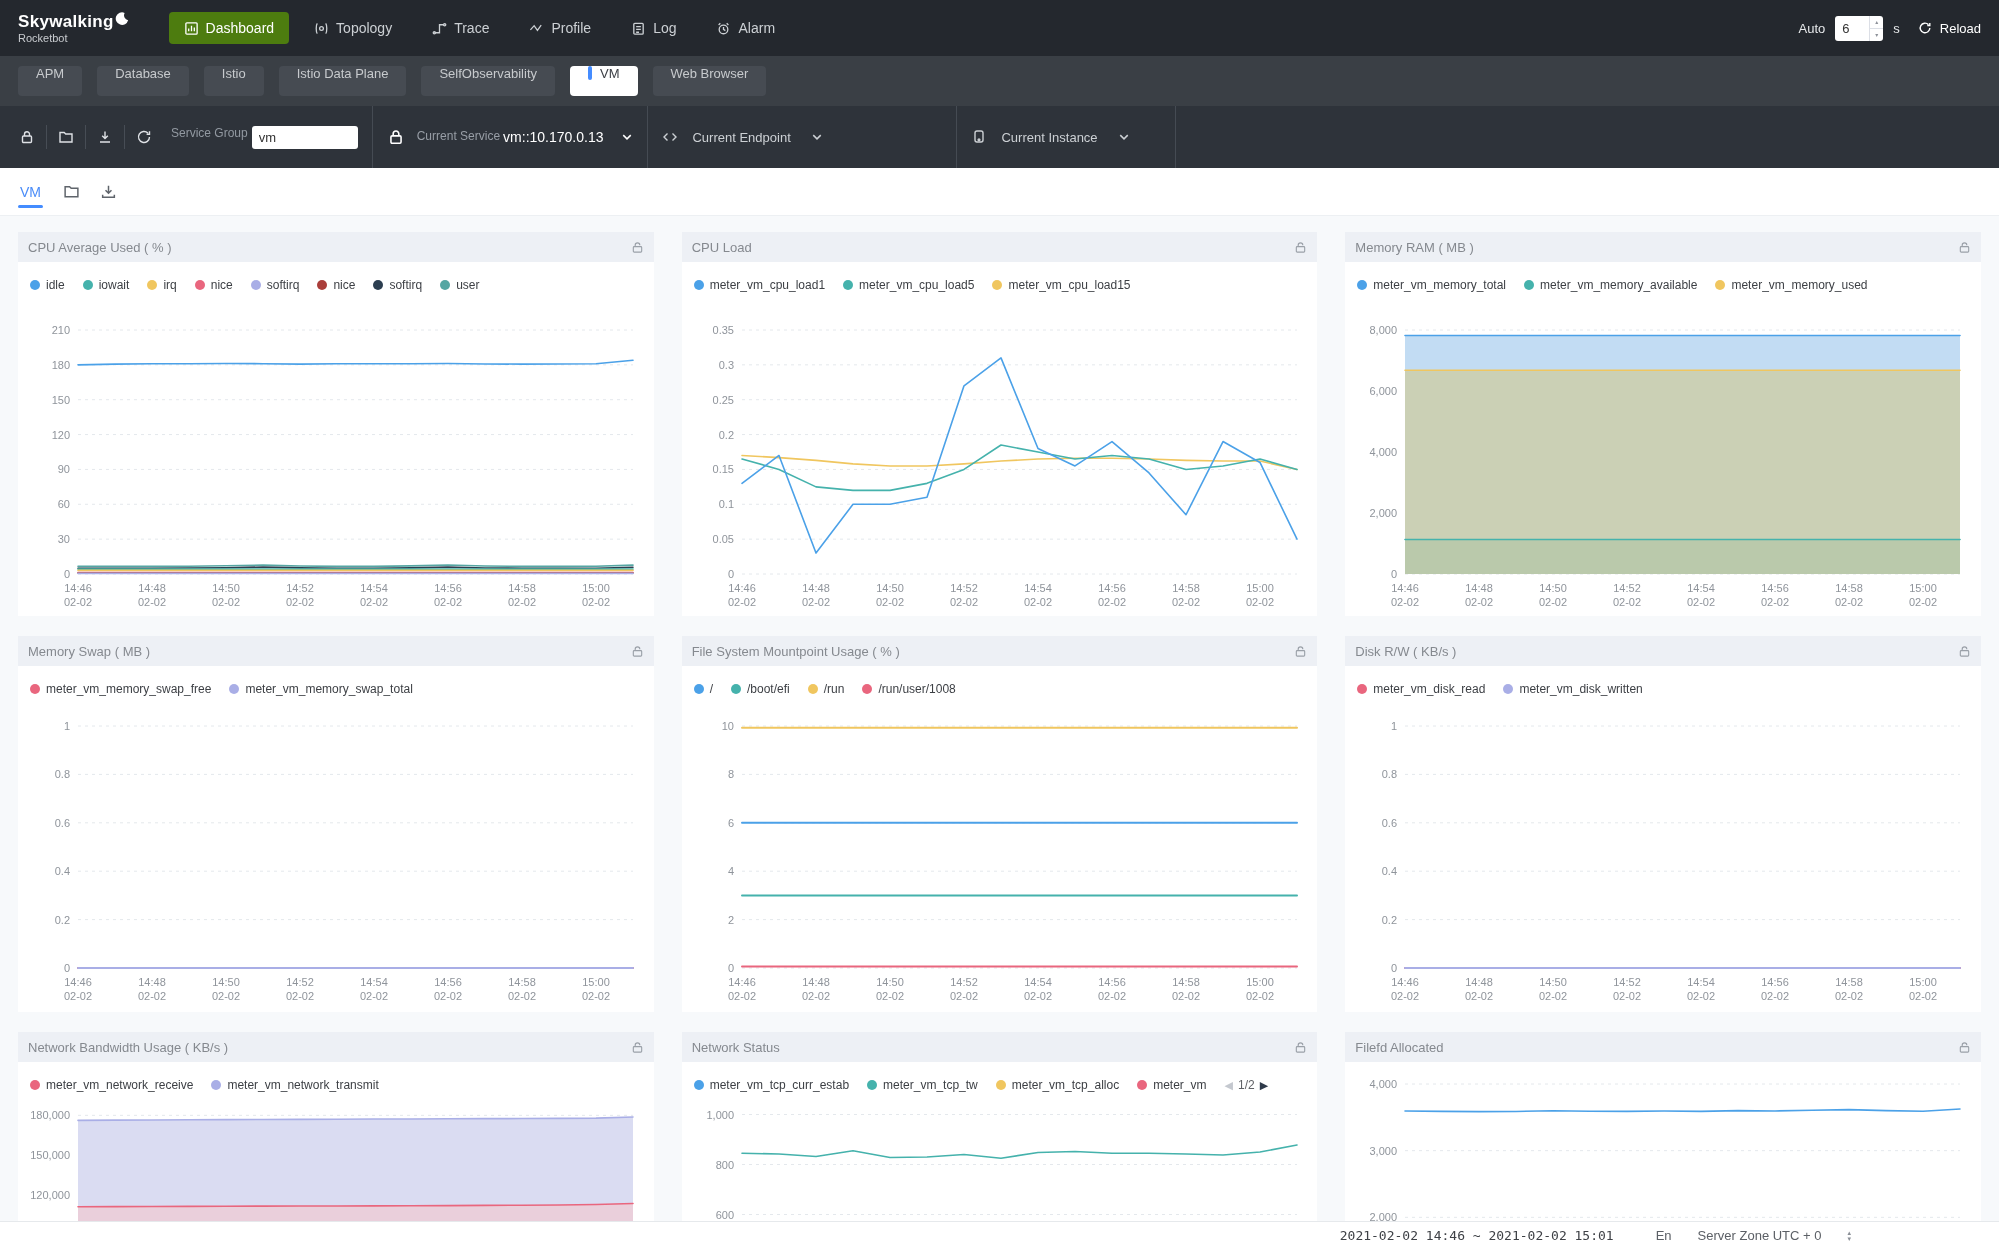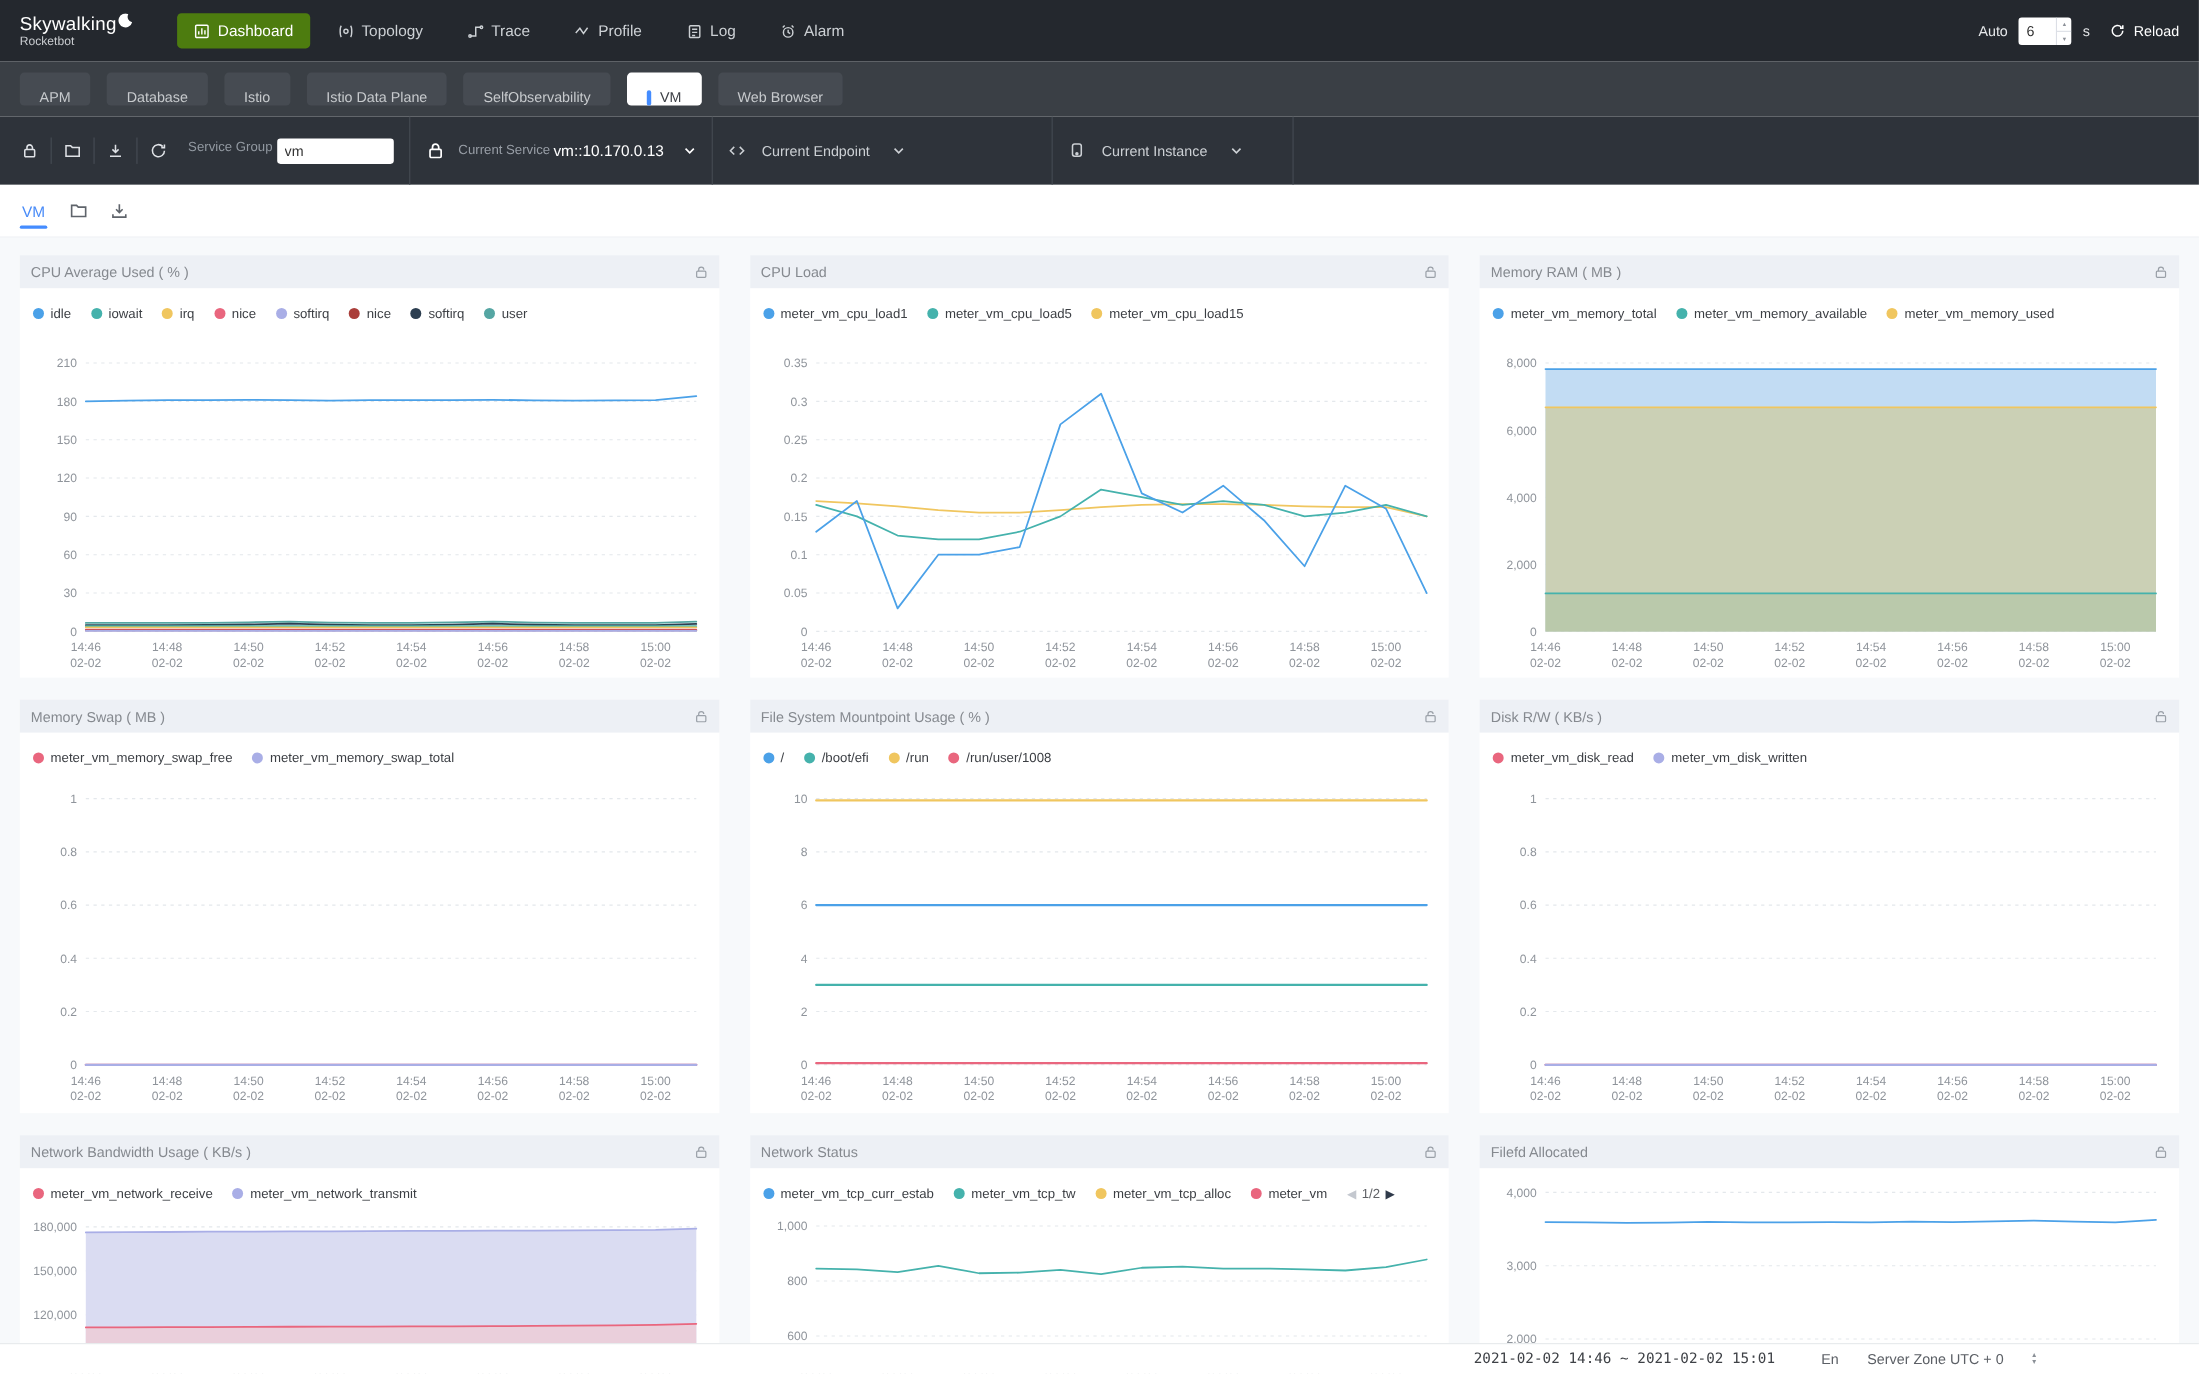--- a/index.html
+++ b/index.html
@@ -3,36 +3,36 @@
 <meta charset="utf-8">
 <style>
   *{box-sizing:border-box;margin:0;padding:0}
   html,body{width:1999px;height:1249px;overflow:hidden}
   body{font-family:"Liberation Sans",sans-serif;background:#f7f9fb;position:relative}
   svg{display:block}
   
   .navbar{height:56px;background:#24282e;display:flex;align-items:center;padding:0 18px;color:#d6d9dc}
   .logo{display:flex;flex-direction:column;margin-right:40px;cursor:pointer}
   .logo-top{display:flex;align-items:flex-start;gap:1px}
-  .logo-title{color:#fff;font-weight:normal;font-size:17px;letter-spacing:.3px}
+  .logo-title{color:#fff;font-weight:bold;font-size:17px;letter-spacing:.3px}
   .logo-sub{font-size:11px;color:#c9ccd0}
   .nav-menu{display:flex;align-items:center;gap:10px}
   .nav-item{display:flex;align-items:center;gap:7px;padding:8px 15px;font-size:14px;color:#ccd0d4;border-radius:4px;cursor:pointer}
   .nav-item.active{background:#4d7c0f;color:#fff}
   .nicon{display:flex}
   .nav-right{margin-left:auto;display:flex;align-items:center;gap:8px;font-size:13px;color:#e6e8ea}
   .num-input{width:48px;height:25px;background:#fff;border-radius:3px;display:flex;overflow:hidden;margin:0 2px}
   .num-val{flex:1;font-size:13px;color:#333;display:flex;align-items:center;padding-left:7px}
   .num-spin{width:14px;border-left:1px solid #dcdfe6;display:flex;flex-direction:column}
   .num-spin span{flex:1;display:flex;align-items:center;justify-content:center;font-size:6px;color:#8d9199;cursor:pointer}
   .num-spin span:first-child{border-bottom:1px solid #dcdfe6}
   .reload{display:flex;align-items:center;gap:8px;cursor:pointer;color:#fff;margin-left:10px}
   
   .page-tabs{height:50px;background:#3a3f45;display:flex;align-items:center;gap:15px;padding:0 18px}
-  .ptab{height:30px;display:flex;align-items:flex-end;padding:0 18px;background:#464b52;border-radius:4px;font-size:13px;color:#c7cacd;cursor:pointer;white-space:nowrap}
+  .ptab{height:30px;display:flex;align-items:flex-start;padding:0 18px;background:#464b52;border-radius:4px;font-size:13px;color:#c7cacd;cursor:pointer;white-space:nowrap}
   .ptab.active{background:#fff;color:#3d4046;gap:8px}
   .ptab-bar{width:4px;height:14px;border-radius:2px;background:#448cff}
   
   .toolbar{height:62px;background:#2e333a;display:flex;align-items:center;padding:0 8px;color:#dfe2e6}
   .tool-btn{width:38px;height:38px;display:flex;align-items:center;justify-content:center;cursor:pointer}
   .tsep{width:1px;height:24px;background:#474d55}
   .vsep{width:1px;height:62px;background:#454b53;margin:0 14px}
   .sg{display:flex;justify-content:center;gap:4px;margin-left:8px}
   .sg-label{font-size:12px;color:#9299a1}
   .sg-input{width:106px;height:23px;background:#fff;border:none;border-radius:3px;font-size:13px;color:#333;padding:0 7px;font-family:inherit;outline:none}

